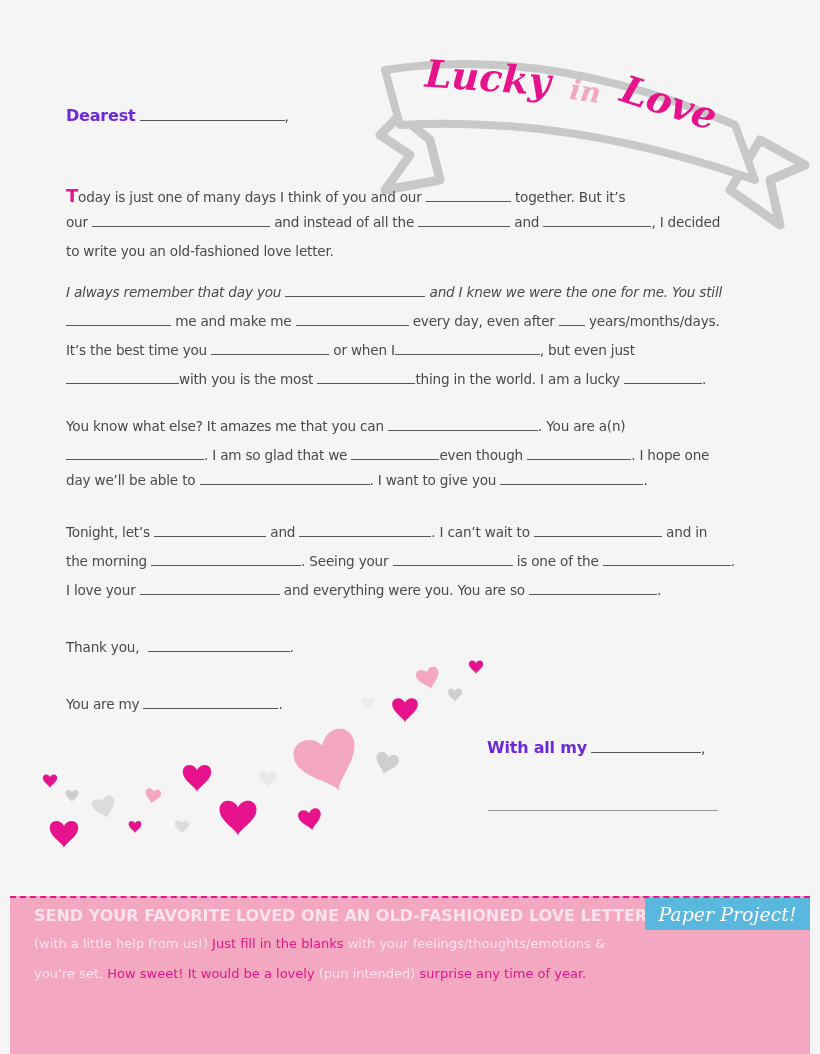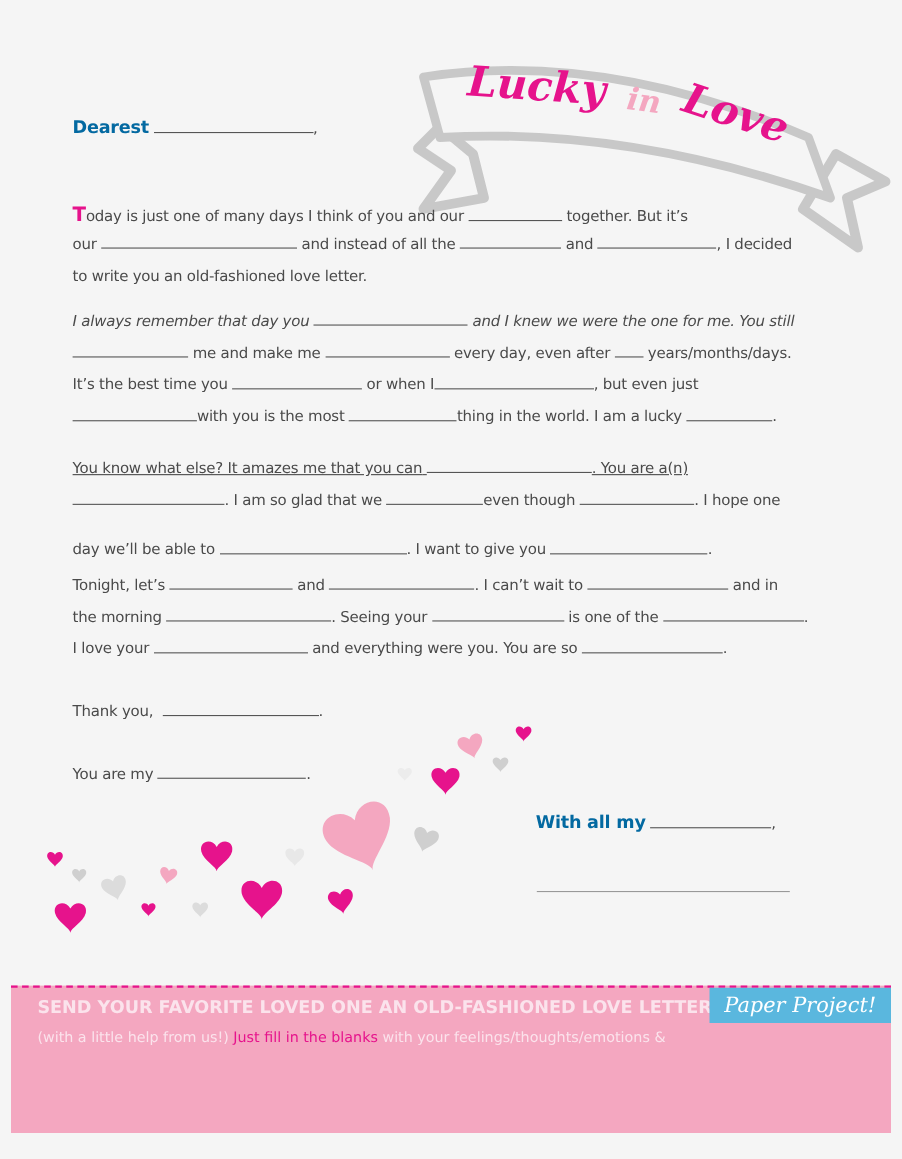--- a/index.html
+++ b/index.html
@@ -1,24 +1,24 @@
 <!DOCTYPE html>
 <html><head>
 <meta charset="utf-8">
 <style>
   html, body { margin:0; padding:0; }
   body { width:820px; height:1054px; background:#f5f5f5; position:relative; overflow:hidden;
          font-family:"DejaVu Sans", sans-serif; color:#4a4a4a; }
   .abs { position:absolute; }
   .line { position:absolute; left:66px; font-size:13.6px; white-space:nowrap; letter-spacing:-0.2px; }
   .blank { display:inline-block; border-bottom:1px solid #555; height:1px; vertical-align:baseline; }
-  .bold-pink { color:#0369a1; font-weight:bold; font-size:16px; }
+  .bold-pink { color:#6d28d9; font-weight:bold; font-size:16px; }
   .dropcap { color:#e6138c; font-weight:bold; font-size:18px; }
   .banner-title { position:absolute; font-family:"DejaVu Serif", serif; font-style:italic; font-weight:bold; }
-  .footer { position:absolute; left:10px; top:896px; width:800px; height:134px; background:#f4a7c0; }
+  .footer { position:absolute; left:10px; top:896px; width:800px; height:158px; background:#f4a7c0; }
   .footer-dash { position:absolute; left:10px; top:896px; width:800px; border-top:2px dashed #e6138c; }
   .f-line { position:absolute; left:24px; font-size:13px; white-space:nowrap; color:#fbe3ec; }
   .f-head { position:absolute; left:24px; top:10px; font-size:16px; font-weight:bold; color:#fbe3ec; white-space:nowrap; }
   .f-pink { color:#e6138c; }
   .pp-badge { position:absolute; left:645px; top:898px; width:165px; height:32px; background:#5ab7de; color:#fff;
               font-family:"DejaVu Serif", serif; font-style:italic; font-size:19px; text-align:center; line-height:32px; }
 </style>
 </head>
 <body>
 
@@ -72,30 +72,30 @@
   <span>It’s the best time you</span>
   <span class="blank" style="width:118px;"></span>
   <span>or when I</span><span class="blank" style="width:145px;"></span><span>, but even just</span>
 </div>
 <div class="line" style="top:371px;">
   <span class="blank" style="width:113px;"></span><span>with you is the most</span>
   <span class="blank" style="width:98px;"></span><span>thing in the world. I am a lucky</span>
   <span class="blank" style="width:78px;"></span><span>.</span>
 </div>
 
-<div class="line" style="top:418px;text-decoration:underline;">
+<div class="line" style="top:418px;">
   <span>You know what else? It amazes me that you can</span>
   <span class="blank" style="width:150px;"></span><span>. You are a(n)</span>
 </div>
 <div class="line" style="top:447px;">
   <span class="blank" style="width:138px;"></span><span>. I am so glad that we</span>
   <span class="blank" style="width:88px;"></span><span>even though</span>
   <span class="blank" style="width:104px;"></span><span>. I hope one</span>
 </div>
-<div class="line" style="top:492px;text-align:center;">
+<div class="line" style="top:472px;text-align:center;">
   <span>day we’ll be able to</span>
   <span class="blank" style="width:170px;"></span><span>. I want to give you</span>
   <span class="blank" style="width:143px;"></span><span>.</span>
 </div>
 
 <div class="line" style="top:524px;">
   <span>Tonight,  let’s</span>
   <span class="blank" style="width:112px;"></span>
   <span>and</span>
   <span class="blank" style="width:132px;"></span><span>. I can’t wait to</span>
@@ -153,15 +153,18 @@
   <use href="#h" transform="translate(428,677) scale(0.8) rotate(-15)" fill="#f4a7c0"></use>
   <use href="#h" transform="translate(455,694) scale(0.5)" fill="#cfcfcf"></use>
   <use href="#h" transform="translate(476,666) scale(0.5)" fill="#e6138c"></use>
 </svg>
 
 <div class="footer">
   <div class="f-head">SEND YOUR FAVORITE LOVED ONE AN OLD-FASHIONED LOVE LETTER</div>
   <div class="f-line" style="top:40px;">
     <span>(with a little help from us!) </span><span class="f-pink">Just fill in the blanks</span><span> with your feelings/thoughts/emotions &amp;</span>
   </div>
+  <div class="f-line" style="top:70px;">
+    <span>you’re set. </span><span class="f-pink">How sweet! It would be a lovely</span><span> (pun intended) </span><span class="f-pink">surprise any time of year.</span>
+  </div>
 </div>
 <div class="footer-dash"></div>
 <div class="pp-badge">Paper Project!</div>
 
 </body></html>

